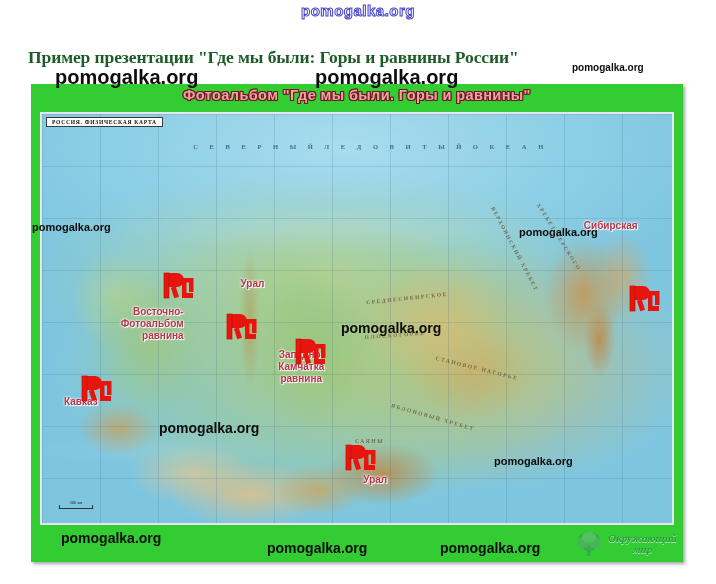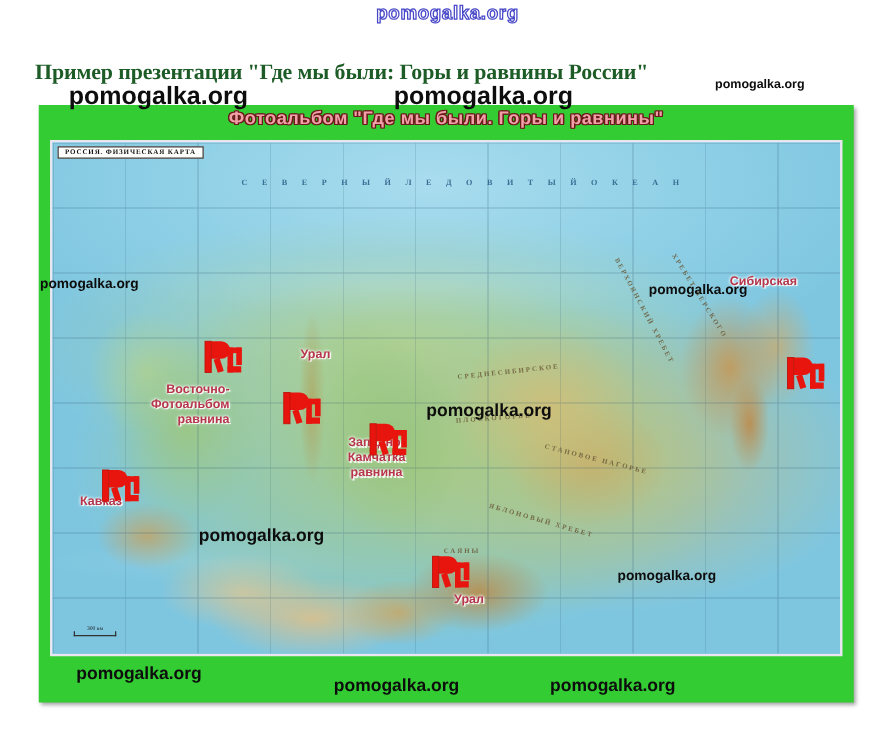--- a/index.html
+++ b/index.html
@@ -265,20 +265,35 @@
           </div>
         </div>
 
       <div class="scalebar">
         <div class="txt">300 км</div>
         <div class="bar"></div>
       </div>
     </div>
   </div>
 
+  <div class="logo">
+    <svg width="30" height="30" viewBox="0 0 30 30">
+      <ellipse cx="15" cy="12" rx="11" ry="9.5" fill="#3aa94a"></ellipse>
+      <ellipse cx="9" cy="14" rx="6" ry="6" fill="#45b855"></ellipse>
+      <ellipse cx="21" cy="14" rx="6" ry="6" fill="#45b855"></ellipse>
+      <ellipse cx="15" cy="8" rx="7" ry="5.5" fill="#4ec25e"></ellipse>
+      <rect x="13.2" y="18" width="3.4" height="9" fill="#3aa94a"></rect>
+      <path d="M14.9 22 L10 19" stroke="#3aa94a" stroke-width="1.6" fill="none"></path>
+      <path d="M15.1 22 L20 19" stroke="#3aa94a" stroke-width="1.6" fill="none"></path>
+    </svg>
+    <div class="logo-txt">
+      <div>Окружающий</div>
+      <div>мир</div>
+    </div>
+  </div>
 </div>
 
 <div id="watermarks">
     <div class="wm" style="left: 55px; top: 66px; font-size: 20px;">pomogalka.org</div>
     <div class="wm" style="left: 315px; top: 66px; font-size: 20px;">pomogalka.org</div>
     <div class="wm" style="left: 572px; top: 62px; font-size: 10px;">pomogalka.org</div>
     <div class="wm" style="left: 32px; top: 221px; font-size: 11px;">pomogalka.org</div>
     <div class="wm" style="left: 519px; top: 226px; font-size: 11px;">pomogalka.org</div>
     <div class="wm" style="left: 341px; top: 320px; font-size: 14px;">pomogalka.org</div>
     <div class="wm" style="left: 159px; top: 420px; font-size: 14px;">pomogalka.org</div>

